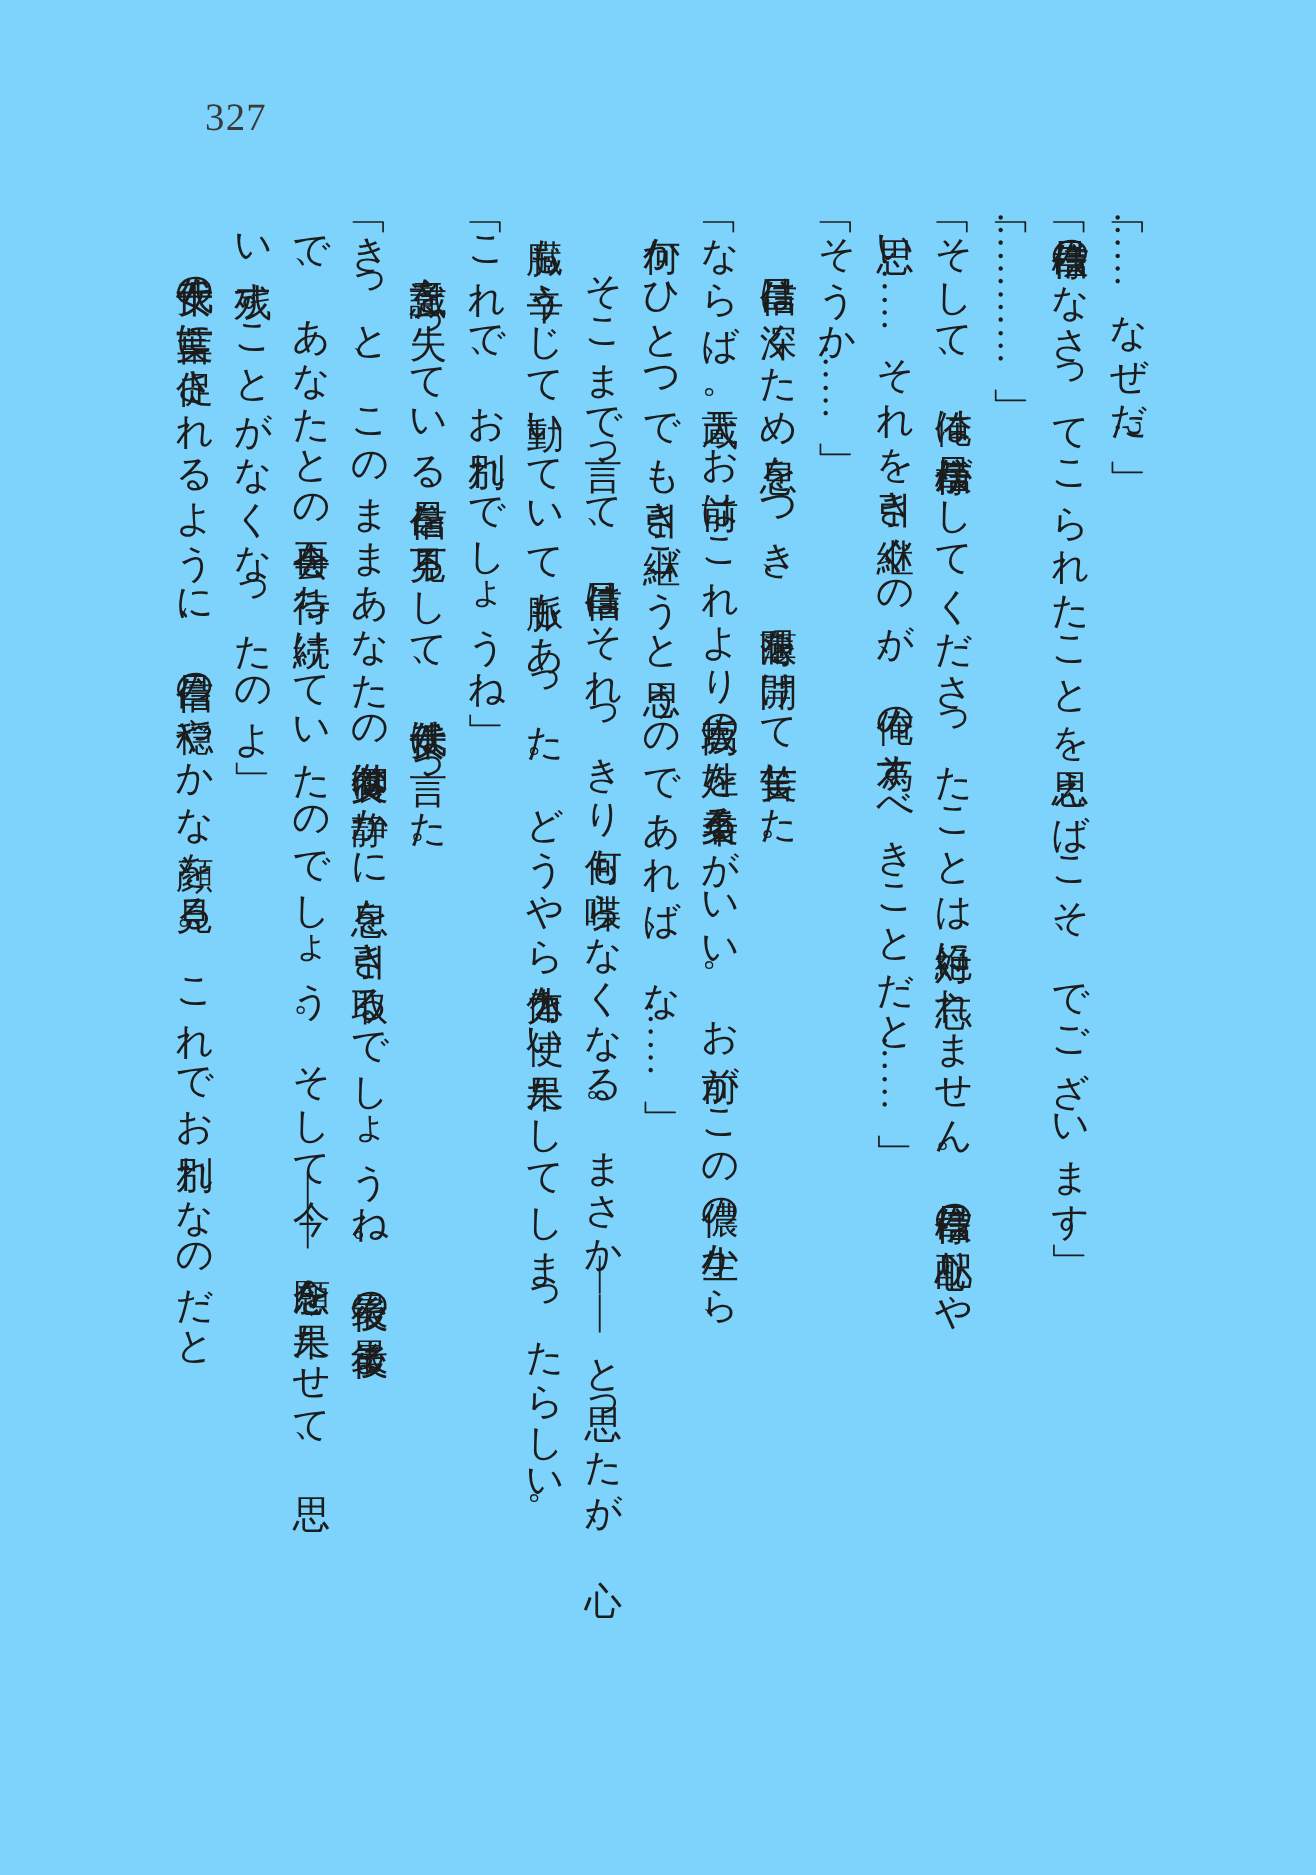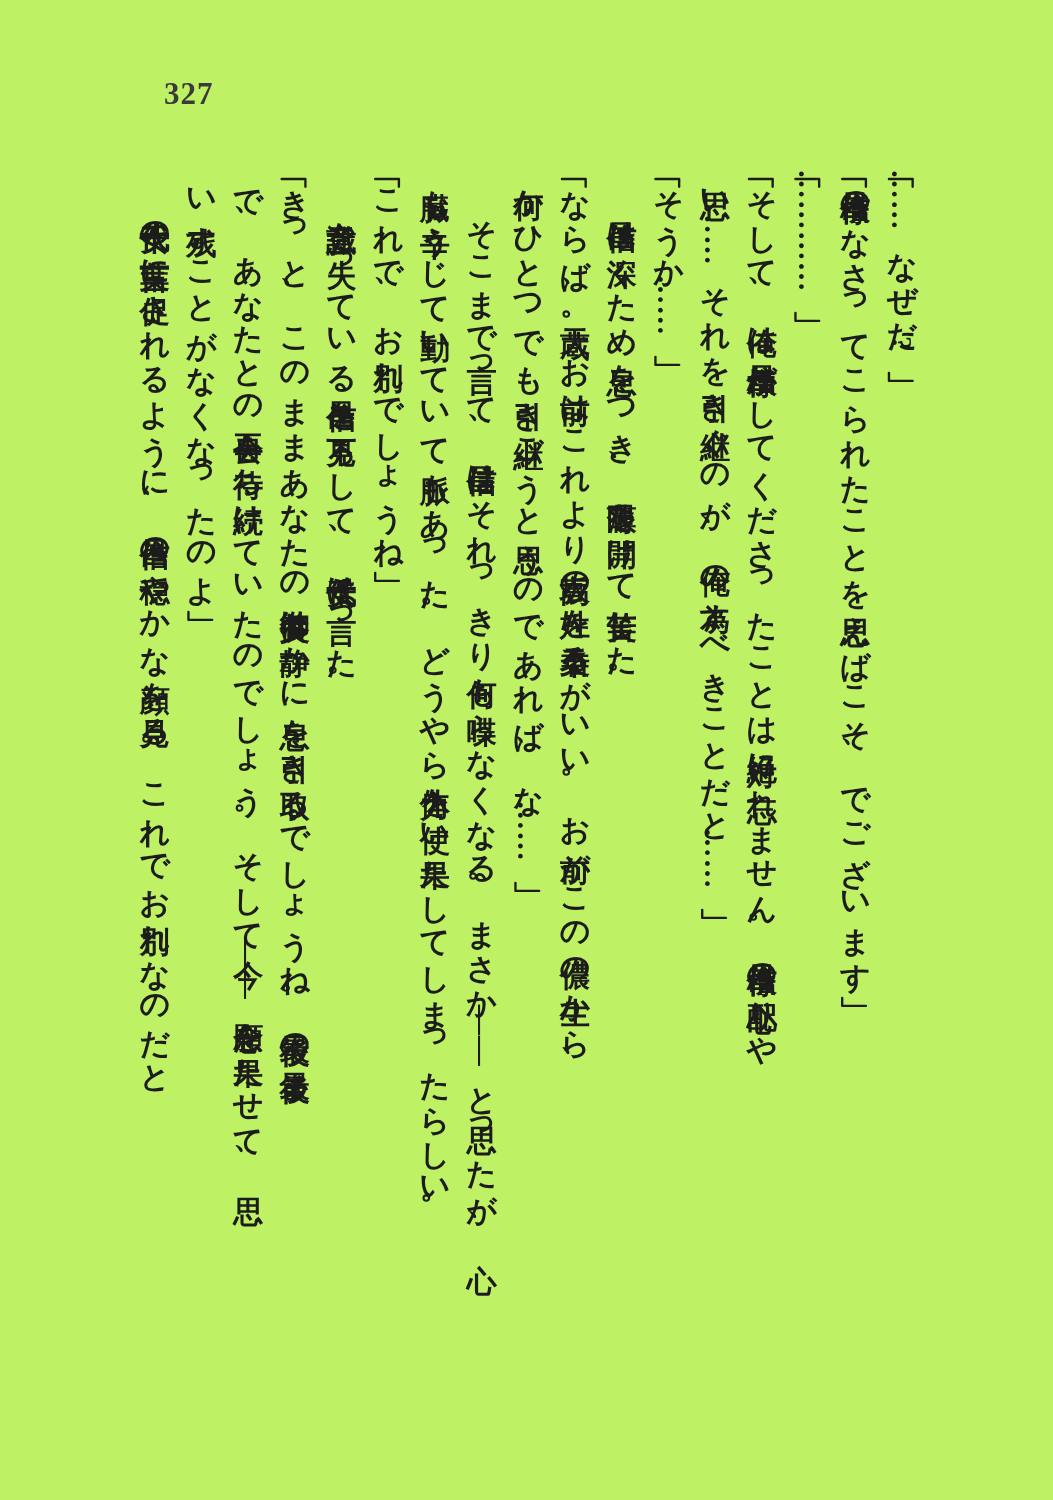--- a/index.html
+++ b/index.html
@@ -10,22 +10,21 @@
     width: 1053px;
     height: 1500px;
     background: #ffffff;
     position: relative;
     overflow: hidden;
     font-family: "Liberation Serif", "DejaVu Serif", serif;
   }
   .book-page {
     position: absolute;
     inset: 0;
-    background: #bef264;
-    font-weight: bold;
+    background: #7dd3fc;
   }
   .page-number {
     position: absolute;
     top: 76px;
     left: 164px;
     font-size: 31px;
     color: #3a3a3a;
     letter-spacing: 1px;
     font-family: "Liberation Serif", "DejaVu Serif", serif;
   }

